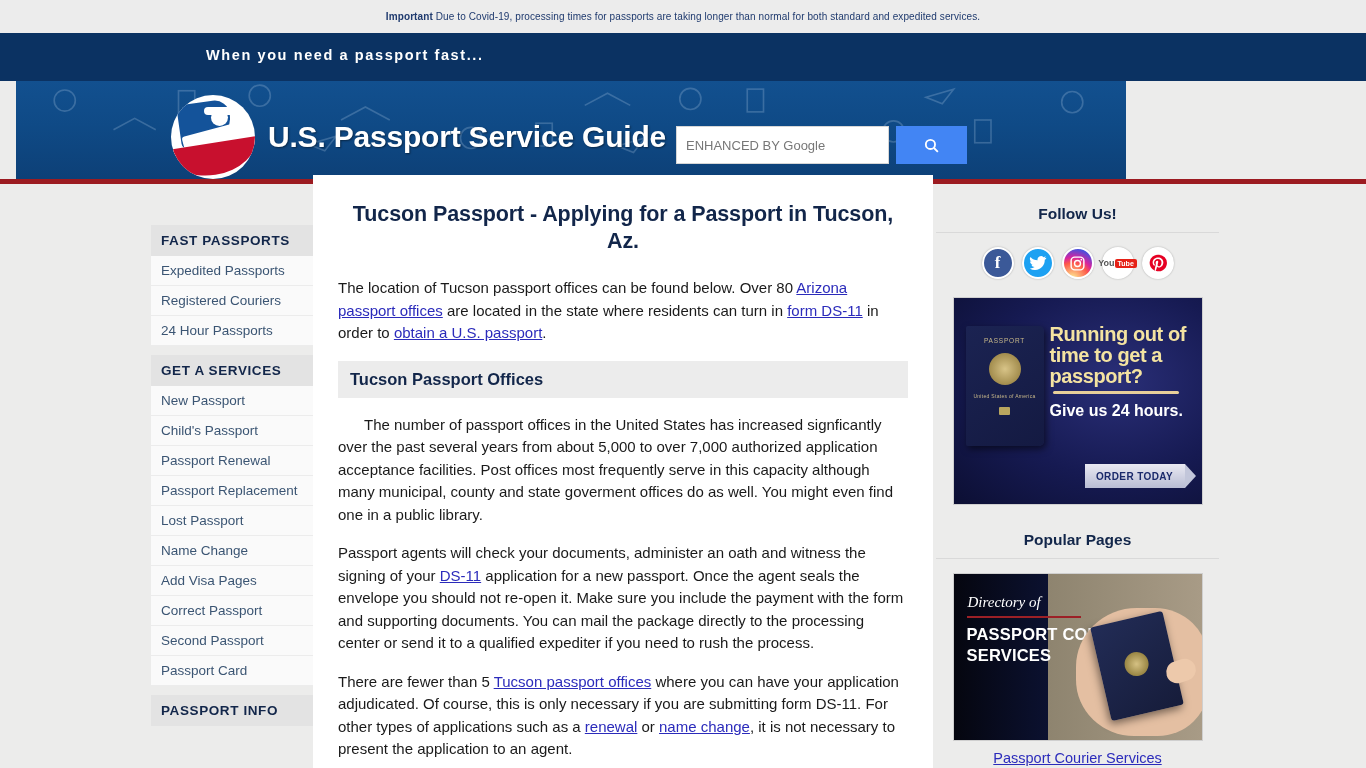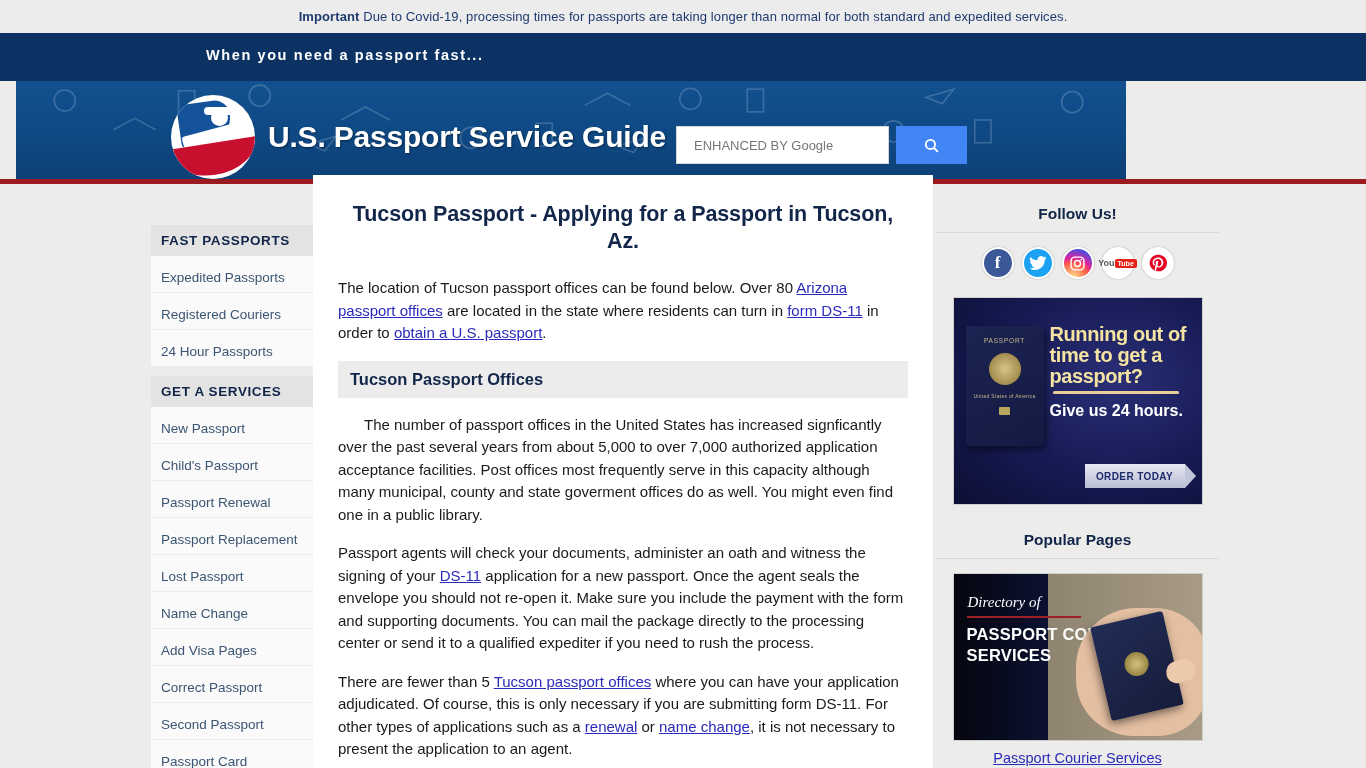--- a/index.html
+++ b/index.html
@@ -18,21 +18,21 @@
   }
 
   
   .notice-bar {
     position: absolute; top: 0; left: 0;
     width: 1366px; height: 33px;
     background: #ececec;
     display: flex; align-items: center; justify-content: center;
   }
   .notice-text {
-    font-size: 13px;
+    font-size: 10px;
     color: #1f3a6e;
     letter-spacing: .1px;
     white-space: nowrap;
   }
   .notice-text b { font-weight: bold; }
 
   
   .tagline-strip {
     position: absolute; top: 33px; left: 0;
     width: 1366px; height: 48px;
@@ -123,21 +123,21 @@
   }
 
   .search-area {
     position: absolute; right: 159px; top: 45px;
     display: flex; align-items: stretch;
   }
   .search-input {
     width: 213px; height: 38px;
     background: #ffffff;
     border: 1px solid #d6d6d6;
-    padding: 0 17px;
+    padding: 0 9px;
     font-size: 13px;
     color: #0369a1;
     outline: none;
   }
   .search-input::placeholder { color: #777; }
   .search-btn {
     width: 71px; height: 38px;
     margin-left: 7px;
     background: #4285f4;
     border: none;
@@ -194,21 +194,21 @@
     font-weight: bold;
     letter-spacing: .6px;
     padding: 8px 10px;
   }
   .nav-gap { height: 9px; }
   .nav-item {
     display: block;
     font-size: 13.5px;
     color: #3b5573;
     text-decoration: none;
-    padding: 14px 10px 7px 10px;
+    padding: 7px 10px 7px 10px;
     border-bottom: 1px solid #ececec;
     background: #fafafa;
     white-space: nowrap;
   }
 
   
   .right-col {
     position: absolute; left: 936px; top: 205px;
     width: 283px;
   }

